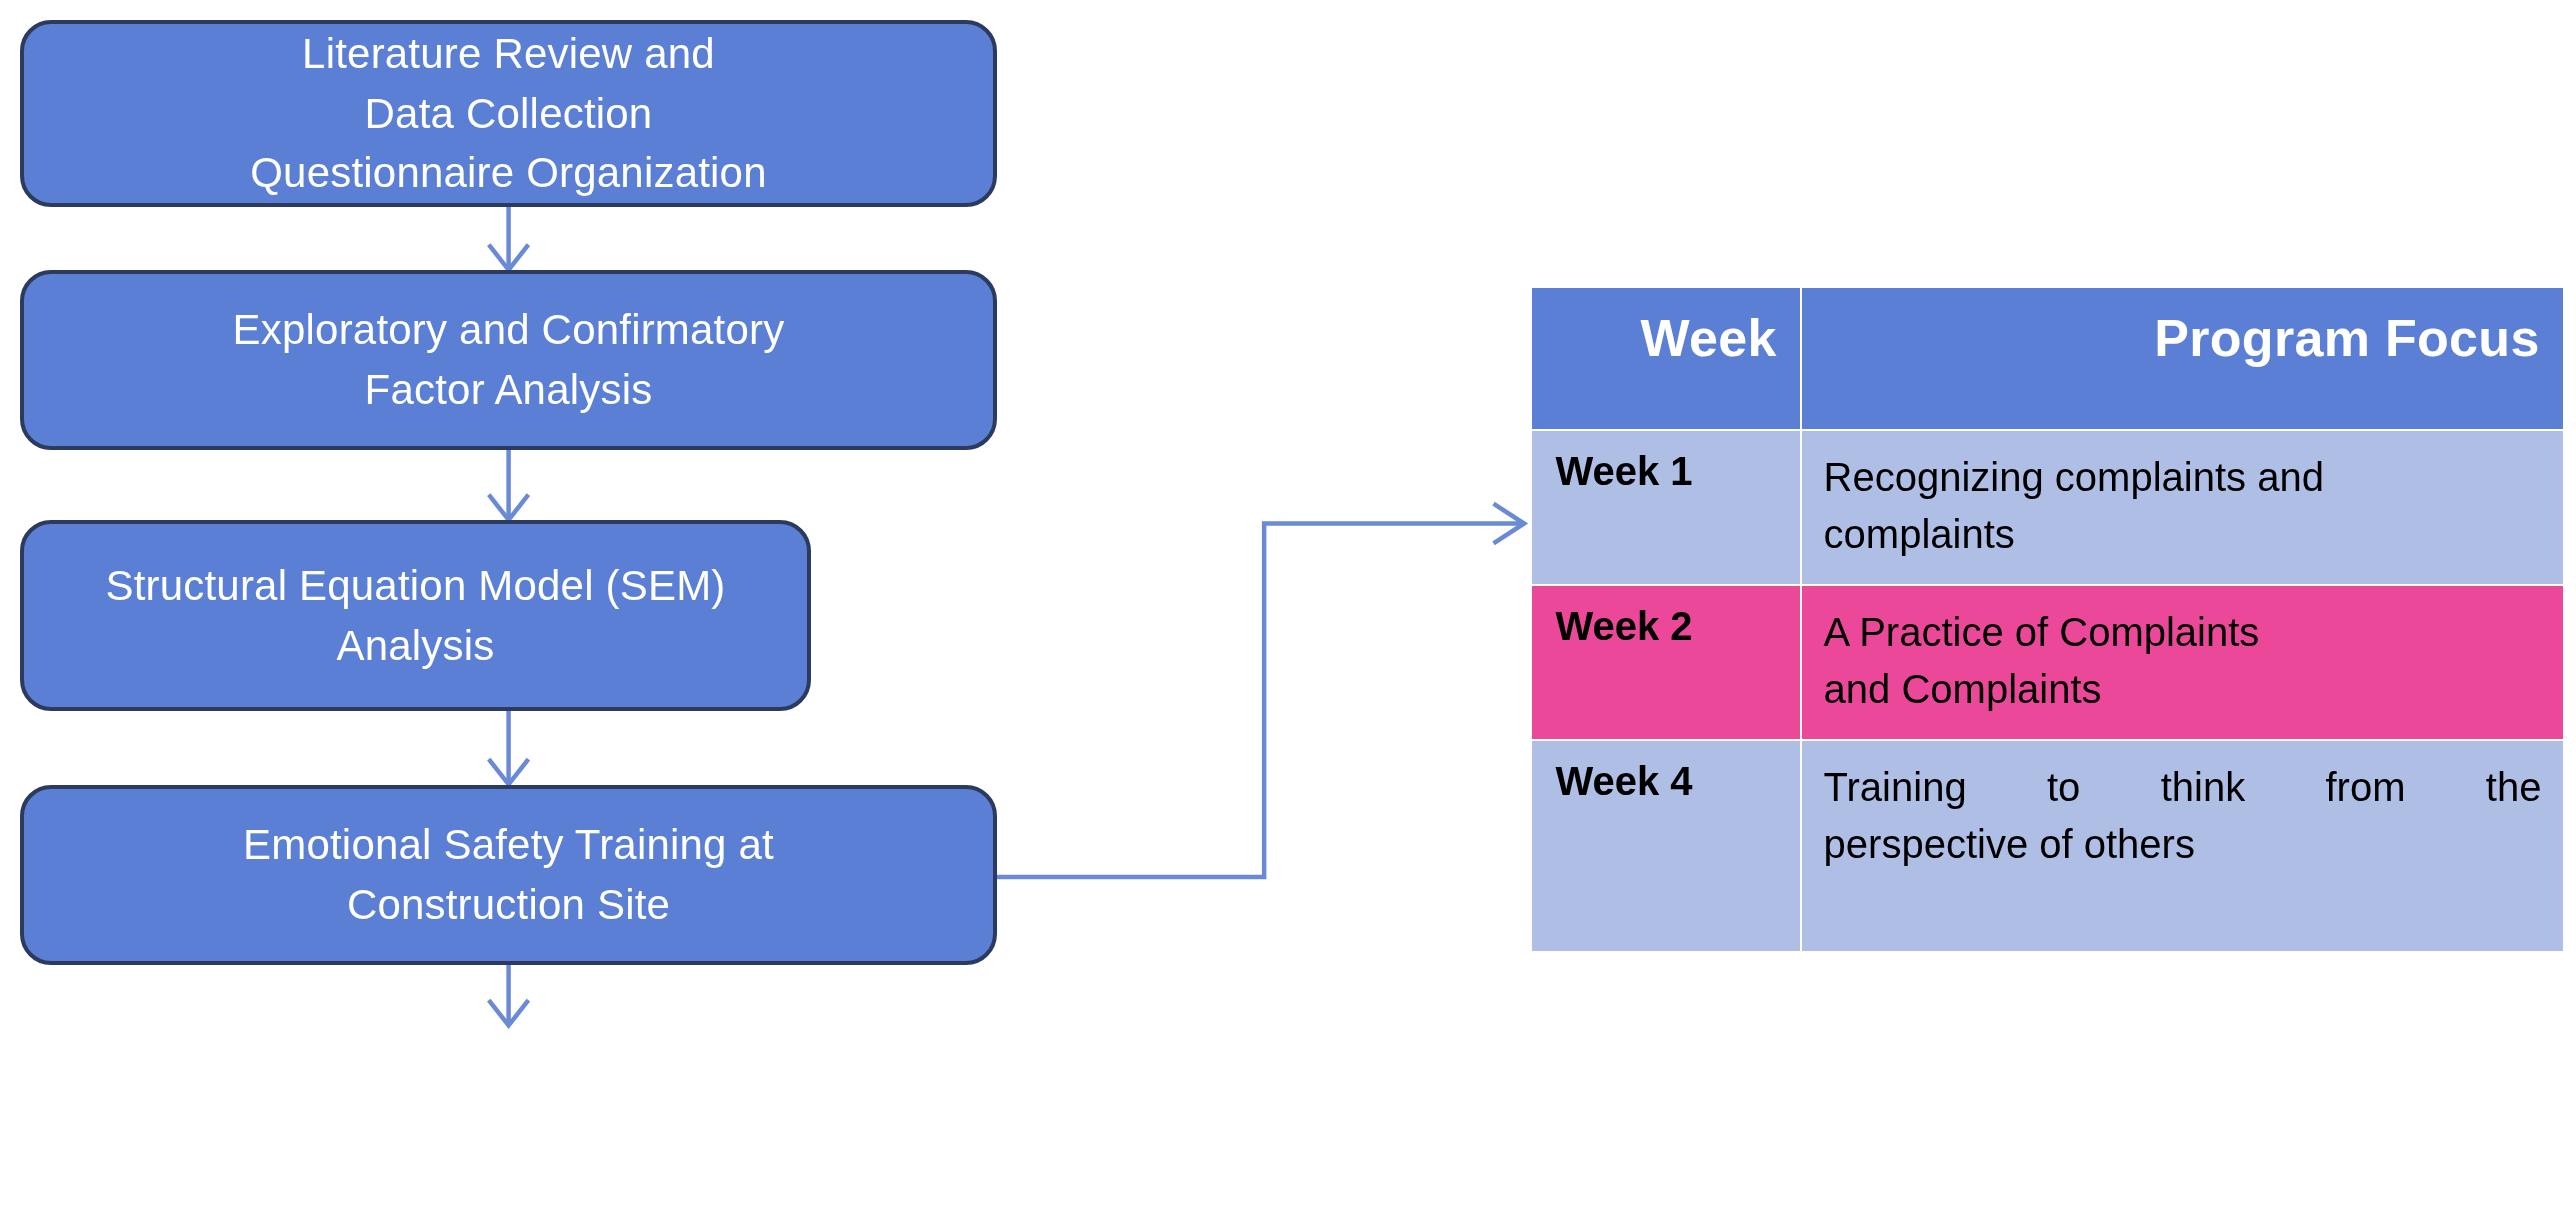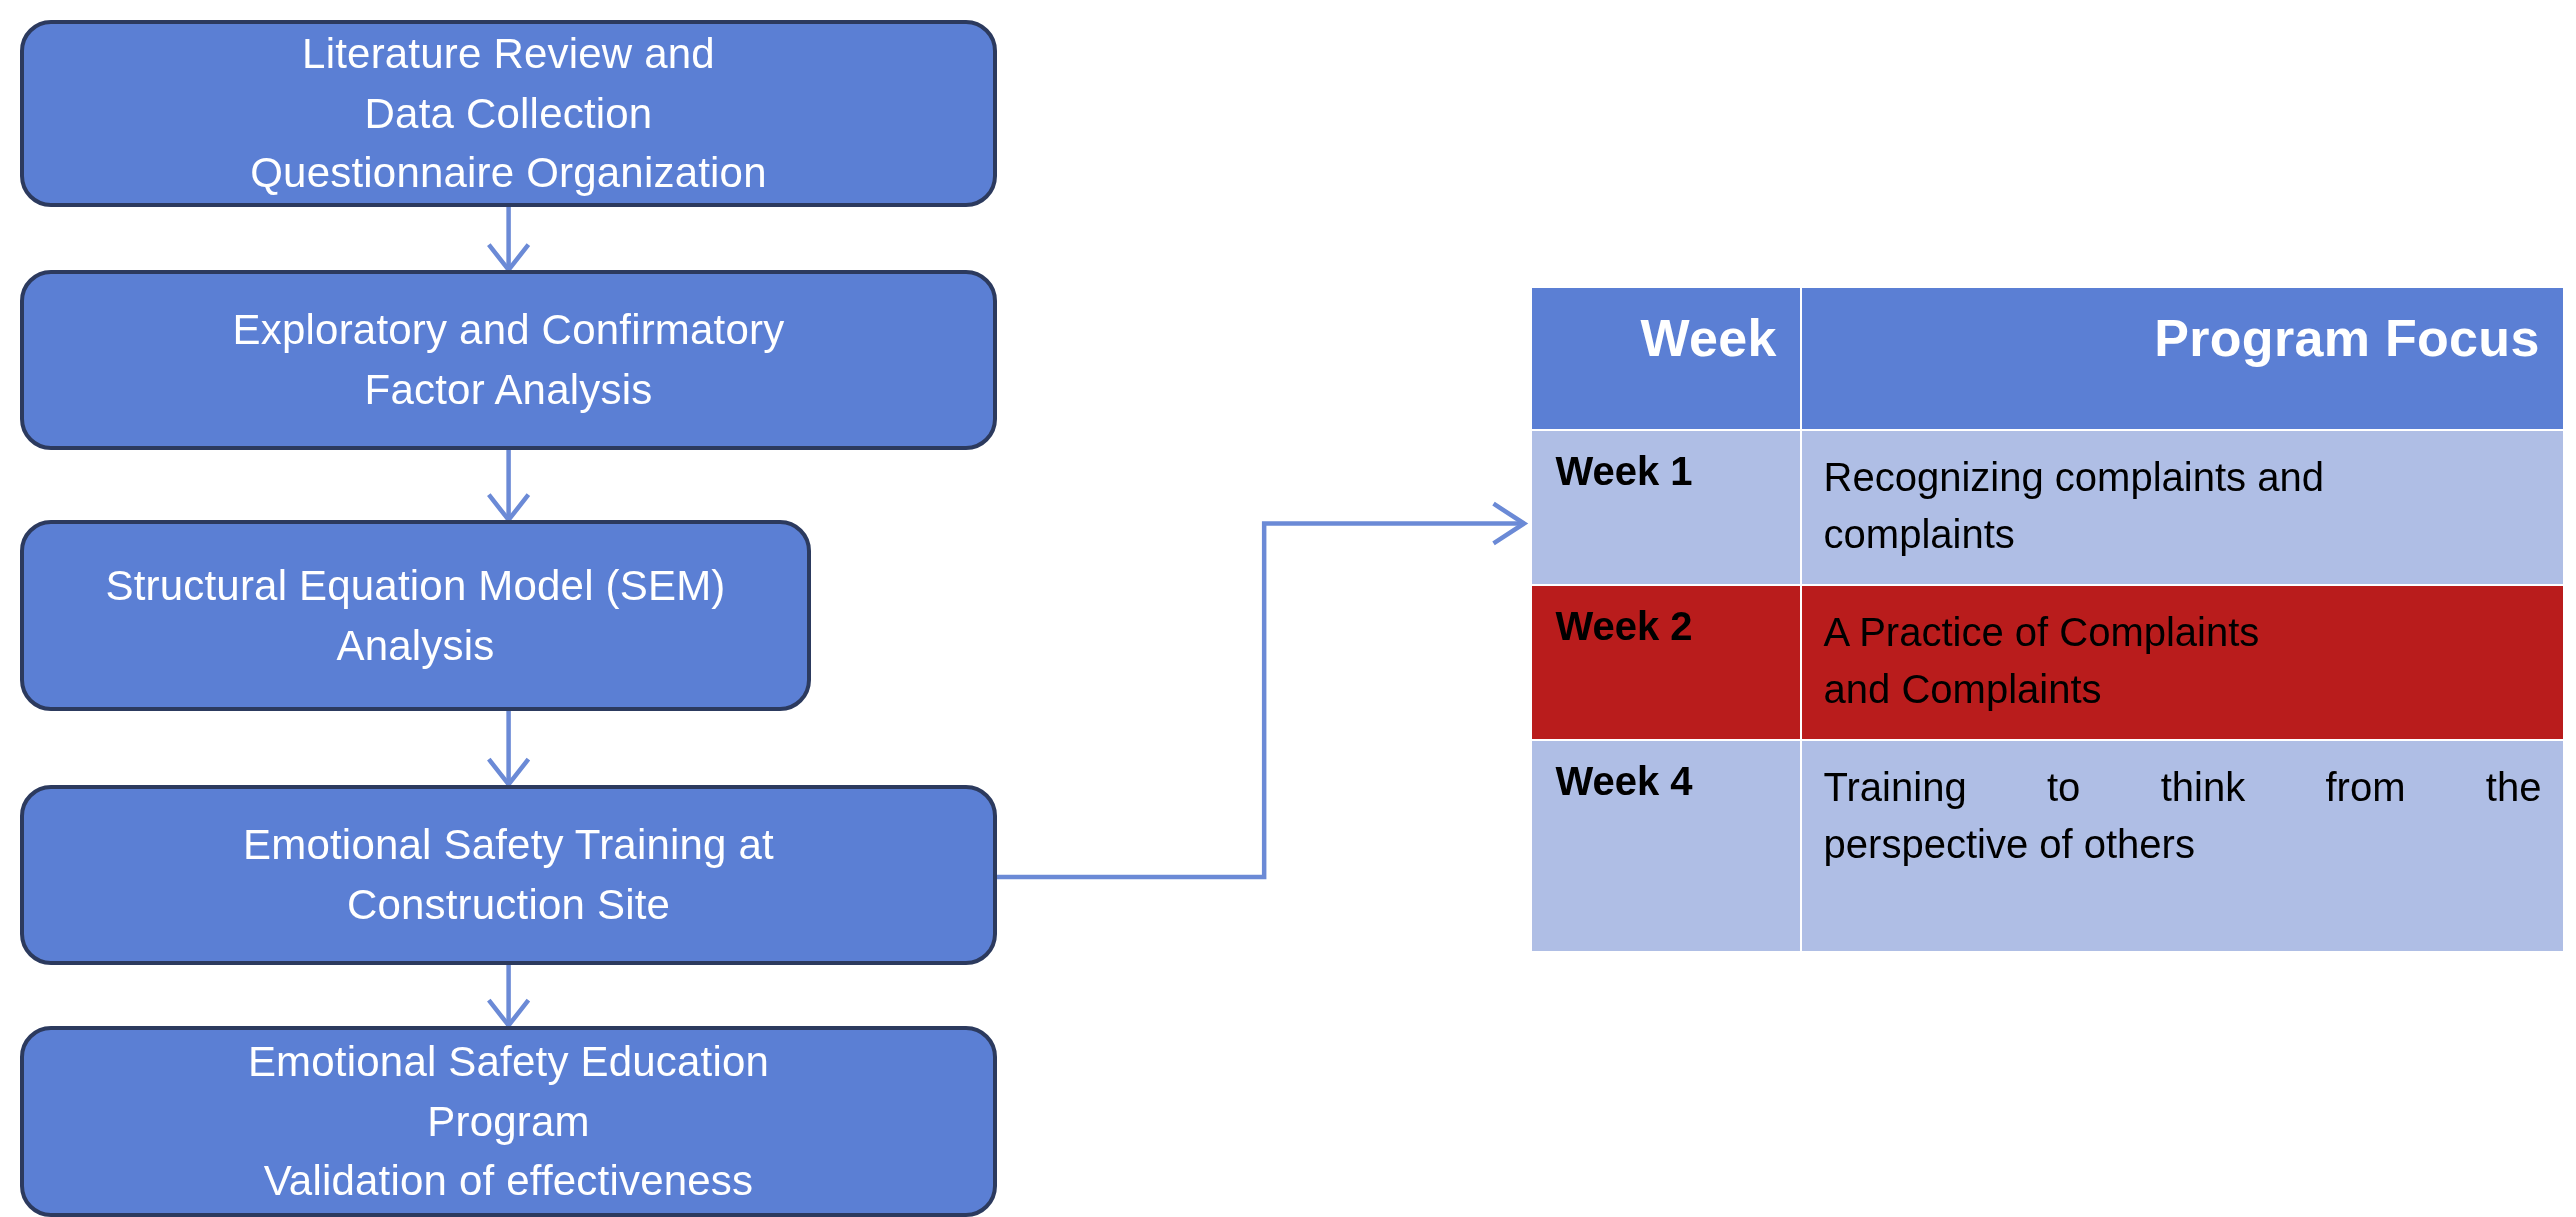--- a/index.html
+++ b/index.html
@@ -96,21 +96,21 @@
   }
   #program-table td.focus-cell {
     font-size: 40px;
     color: #000000;
     line-height: 1.42;
     padding: 18px 21.6px 21.6px 21.6px;
     font-weight: 400;
   }
 
   tr.row-shade-a td { background: #AFBEE5; }
-  tr.row-shade-b td { background: #b91c1c; }
+  tr.row-shade-b td { background: #ec4899; }
 
   td.focus-cell.justified {
     text-align: justify;
     line-height: 2.05;
     padding-top: 31px;
     margin-left: 8px;
   }
   td.focus-cell.justified .jline {
     display: block;
     text-align: justify;
@@ -168,25 +168,20 @@
   <div class="flow-box" id="box-2">
     <span class="ln">Structural Equation Model (SEM)</span>
     <span class="ln">Analysis</span>
   </div>
 
   <div class="flow-box" id="box-3">
     <span class="ln">Emotional Safety Training at</span>
     <span class="ln">Construction Site</span>
   </div>
 
-  <div class="flow-box" id="box-4">
-    <span class="ln">Emotional Safety Education</span>
-    <span class="ln">Program</span>
-    <span class="ln">Validation of effectiveness</span>
-  </div>
 
   <table id="program-table">
     <colgroup>
       <col class="c-week">
       <col class="c-focus">
     </colgroup>
     <thead>
       <tr>
         <th>Week</th>
         <th>Program Focus</th>

